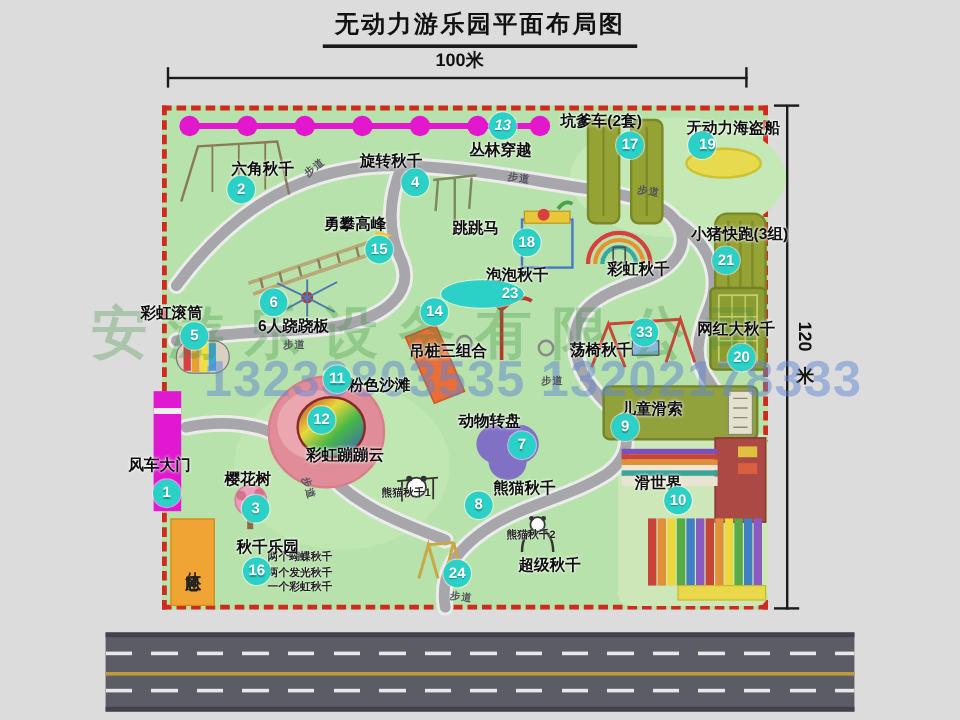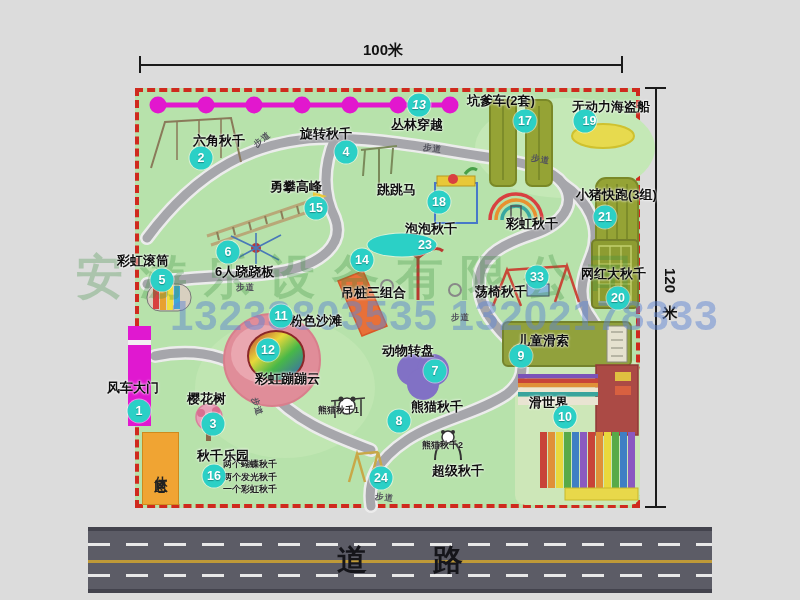--- a/index.html
+++ b/index.html
@@ -48,20 +48,23 @@
   .centerline{position:absolute;left:0;top:29px;width:100%;height:3px;background:#bf9a38;}
   .road-label{position:absolute;left:0;top:0;width:100%;height:100%;display:flex;align-items:center;
               justify-content:center;font-size:30px;font-weight:700;color:#15151a;
               letter-spacing:2.2em;padding-left:2.2em;box-sizing:border-box;}
 </style>
 </head>
 <body>
 
 <div id="stage">
 
+  <div class="title-wrap">
+    <span class="title">无动力游乐园平面布局图</span>
+  </div>
 
   <div class="dim" style="left:140px;top:64px;width:483px;height:2px;"></div>
   <div class="dim" style="left:139px;top:56px;width:2px;height:17px;"></div>
   <div class="dim" style="left:621px;top:56px;width:2px;height:17px;"></div>
   <div class="dim-label" style="left:352px;top:41px;margin-left:11px;">100米</div>
 
   <div class="dim" style="left:655px;top:88px;width:2px;height:420px;"></div>
   <div class="dim" style="left:645px;top:87px;width:21px;height:2px;"></div>
   <div class="dim" style="left:645px;top:506px;width:21px;height:2px;"></div>
   <div class="dim-label vert" style="left:660px;top:268px;">120米</div>
@@ -333,16 +336,15 @@
     </div>
   </div>
 
   <div class="wm-green">安游乐设备有限公司</div>
   <div class="wm-blue">13233803535 13202178333</div>
 
   <div id="road">
     <div class="lane top"></div>
     <div class="centerline"></div>
     <div class="lane bot"></div>
-    <div class="road-label">道路</div>
   </div>
 
 </div>
 
 </body></html>

